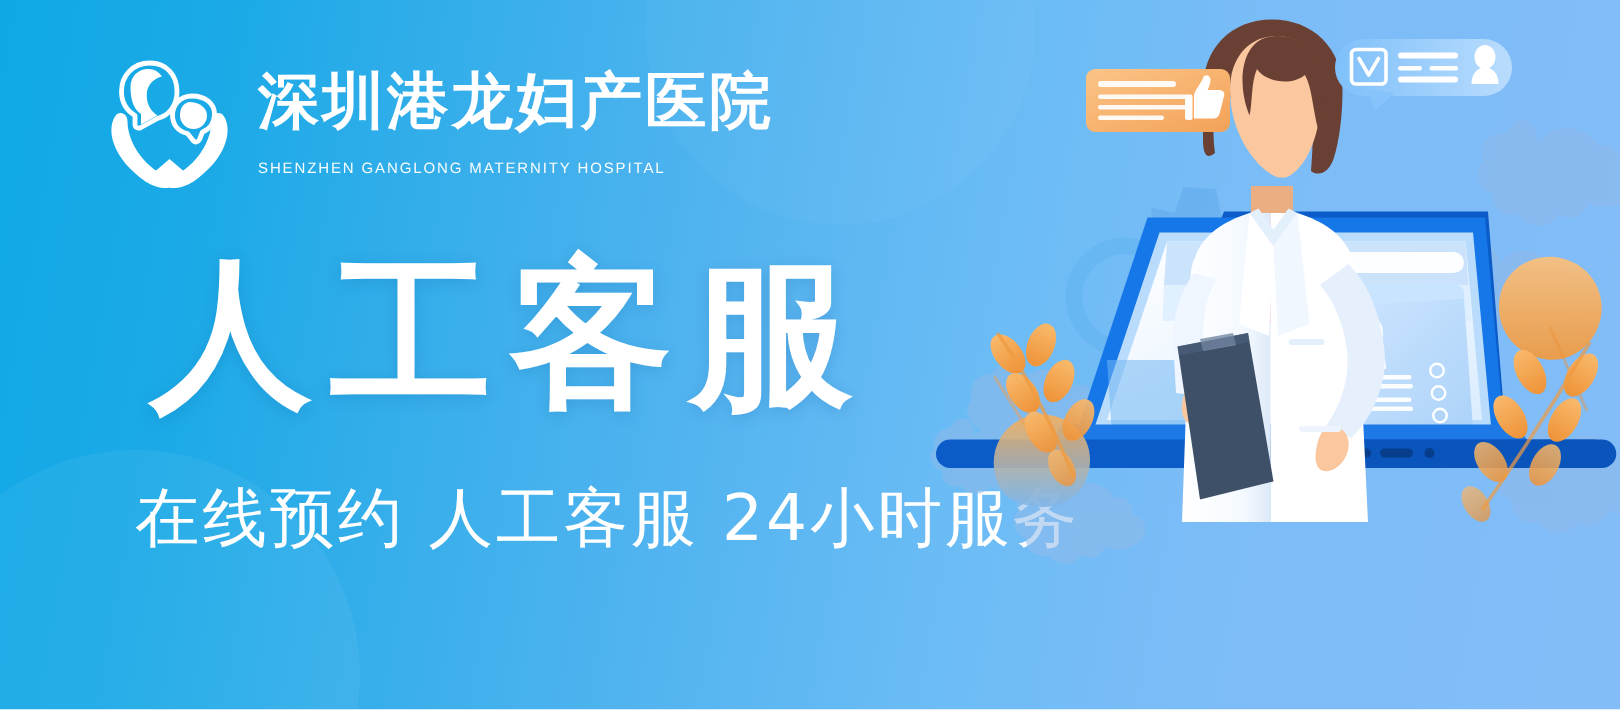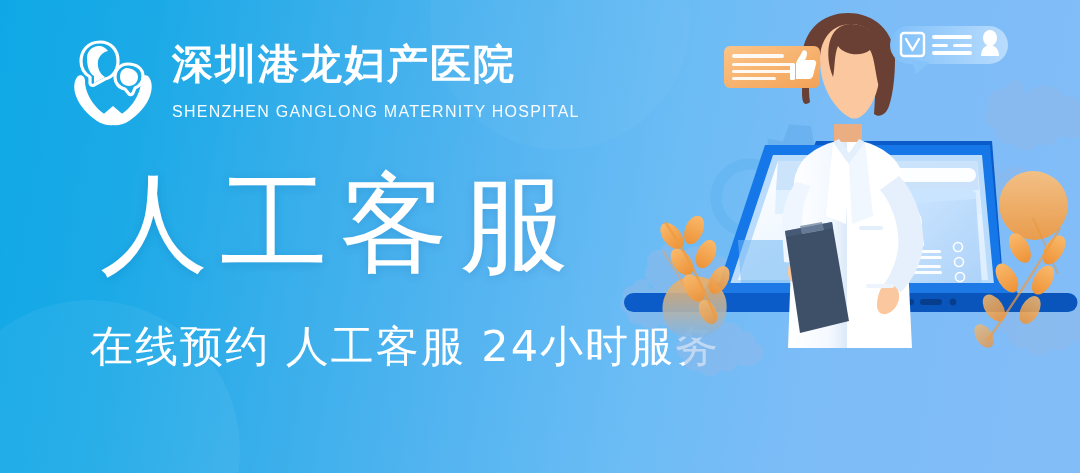--- a/index.html
+++ b/index.html
@@ -42,37 +42,36 @@
     color: #ffffff;
     font-size: 41px;
     line-height: 1.05;
     letter-spacing: 2px;
     font-weight: 700;
     white-space: nowrap;
     font-family: "DejaVu Sans", "Liberation Sans", sans-serif;
   }
   #logo-en {
     color: #ffffff;
-    font-size: 16px;
+    font-size: 10px;
     letter-spacing: 1.25px;
     margin-top: 17px;
     white-space: nowrap;
     font-weight: 400;
     opacity: .97;
-    text-align: right;
   }
 
   
   #headline {
     position: absolute;
     left: 100px;
     top: 170px;
     color: #ffffff;
     font-size: 108px;
-    font-weight: 400;
+    font-weight: 700;
     letter-spacing: 12px;
     line-height: 1;
     white-space: nowrap;
     text-shadow: 0 2px 10px rgba(10,80,150,.18);
     font-family: "DejaVu Sans", "Liberation Sans", sans-serif;
   }
   #subheadline {
     position: absolute;
     left: 90px;
     top: 320px;

